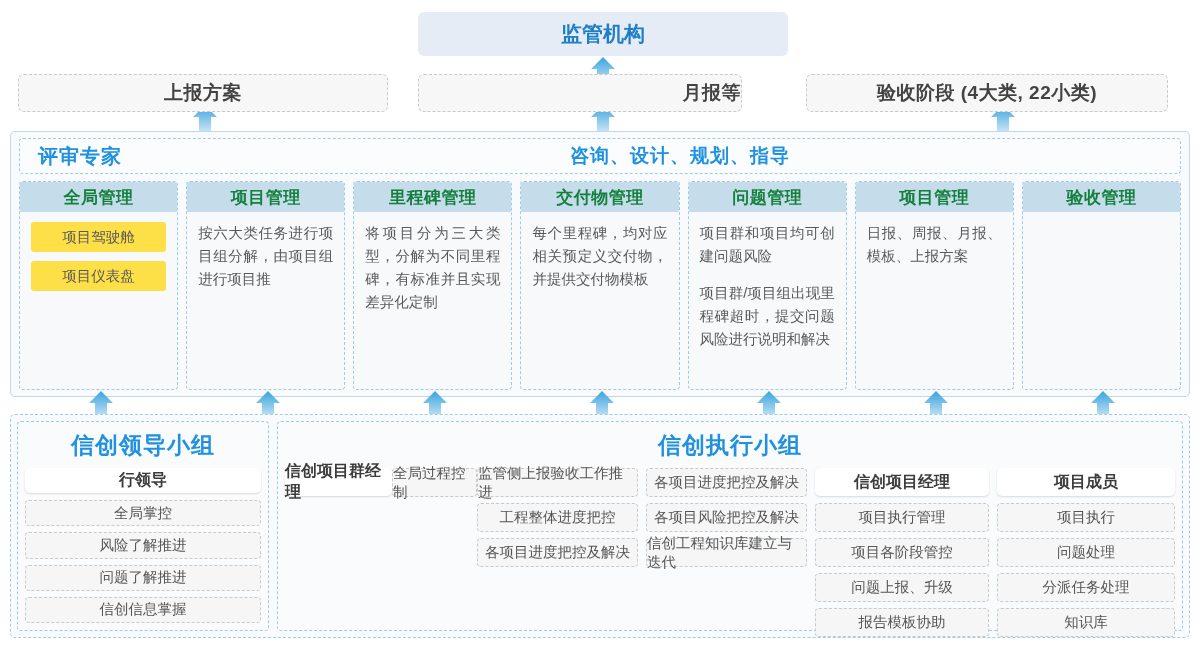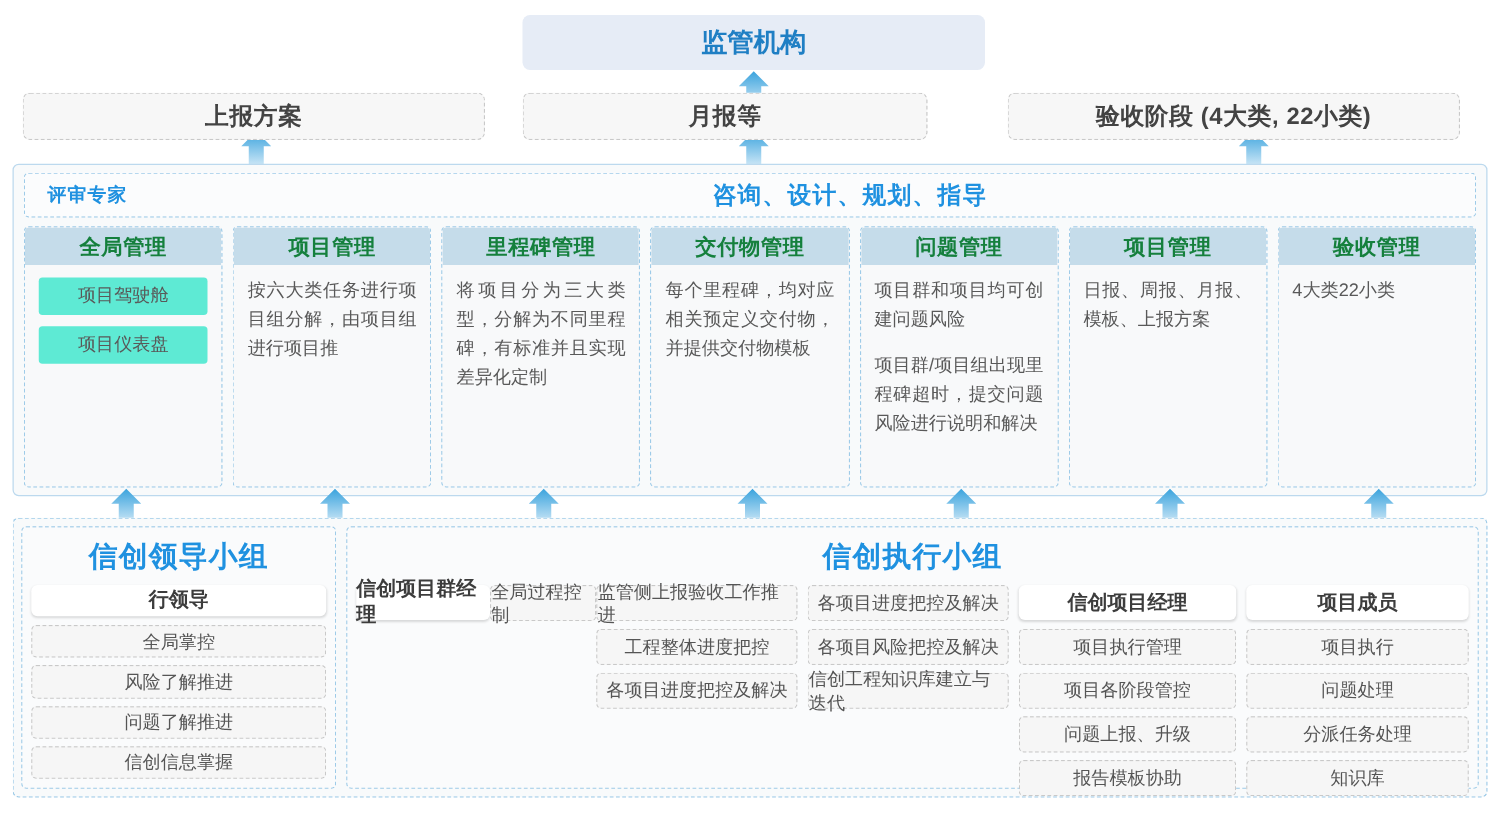--- a/index.html
+++ b/index.html
@@ -48,21 +48,21 @@
   }
   .mid-band{
     position:absolute;left:8px;top:6px;right:8px;height:36px;
     border:1px dashed #9ecbe8;
     border-radius:4px;
     background:#fbfcfd;
     box-sizing:border-box;
   }
   .band-left{
     position:absolute;left:18px;top:50%;transform:translateY(-50%);
-    font-size:15px;font-weight:bold;color:#1f91e0;letter-spacing:1px;
+    font-size:20px;font-weight:bold;color:#1f91e0;letter-spacing:1px;
   }
   .band-center{
     position:absolute;left:0;right:0;top:50%;transform:translateY(-50%);
     text-align:center;
     font-size:19px;font-weight:bold;color:#1f91e0;letter-spacing:1px;
     padding-left:160px;
     box-sizing:border-box;
   }
 
   .cols{
@@ -87,21 +87,21 @@
     flex:0 0 auto;
   }
   .col-body{
     flex:1 1 auto;
     padding:10px 11px 8px 11px;
     font-size:14.5px;line-height:23px;color:#595959;
   }
   .col-body p{margin:0 0 14px 0;text-align:justify;text-justify:inter-ideograph;}
   .col-body p:last-child{margin-bottom:0;}
   .pill{
-    background:#5eead4;
+    background:#fde047;
     border-radius:3px;
     height:30px;
     display:flex;align-items:center;justify-content:center;
     font-size:14.5px;color:#595959;
     margin-bottom:9px;
   }
 
   
   .bot-outer{
     position:absolute;left:10px;top:414px;width:1180px;height:224px;
@@ -203,21 +203,21 @@
             <stop offset="1" stop-color="#3aa3dd"></stop>
           </linearGradient>
         </defs>
         <path d="M13 1 L25 13 L19 13 L19 29 L7 29 L7 13 L1 13 Z" fill="url(#ag0)"></path>
       </svg>
   </div>
 
   <div class="dashed-box" style="left:18px;top:74px;width:370px;height:38px;">
     <span>上报方案</span>
   </div>
-  <div class="dashed-box" style="left:418px;top:74px;width:324px;height:38px;">
+  <div class="dashed-box" style="left:418px;top:74px;width:324px;height:38px;justify-content:flex-end;">
     <span>月报等</span>
   </div>
   <div class="dashed-box" style="left:806px;top:74px;width:362px;height:38px;">
     <span>验收阶段 (4大类, 22小类)</span>
   </div>
 
   <div class="mid-panel">
     <div class="mid-band">
       <span class="band-left">评审专家</span>
       <span class="band-center">咨询、设计、规划、指导</span>
@@ -264,23 +264,20 @@
 
       <div class="col">
         <div class="col-head">项目管理</div>
         <div class="col-body">
           <p>日报、周报、月报、模板、上报方案</p>
         </div>
       </div>
 
       <div class="col">
         <div class="col-head">验收管理</div>
-        <div class="col-body">
-          <p>4大类22小类</p>
-        </div>
       </div>
 
     </div>
   </div>
 
   <div class="arrow" style="left:88px;top:390px;">
     <svg viewBox="0 0 26 30">
         <defs>
           <linearGradient id="bg1" x1="0" y1="1" x2="0" y2="0">
             <stop offset="0" stop-color="#cfe8f7"></stop>

